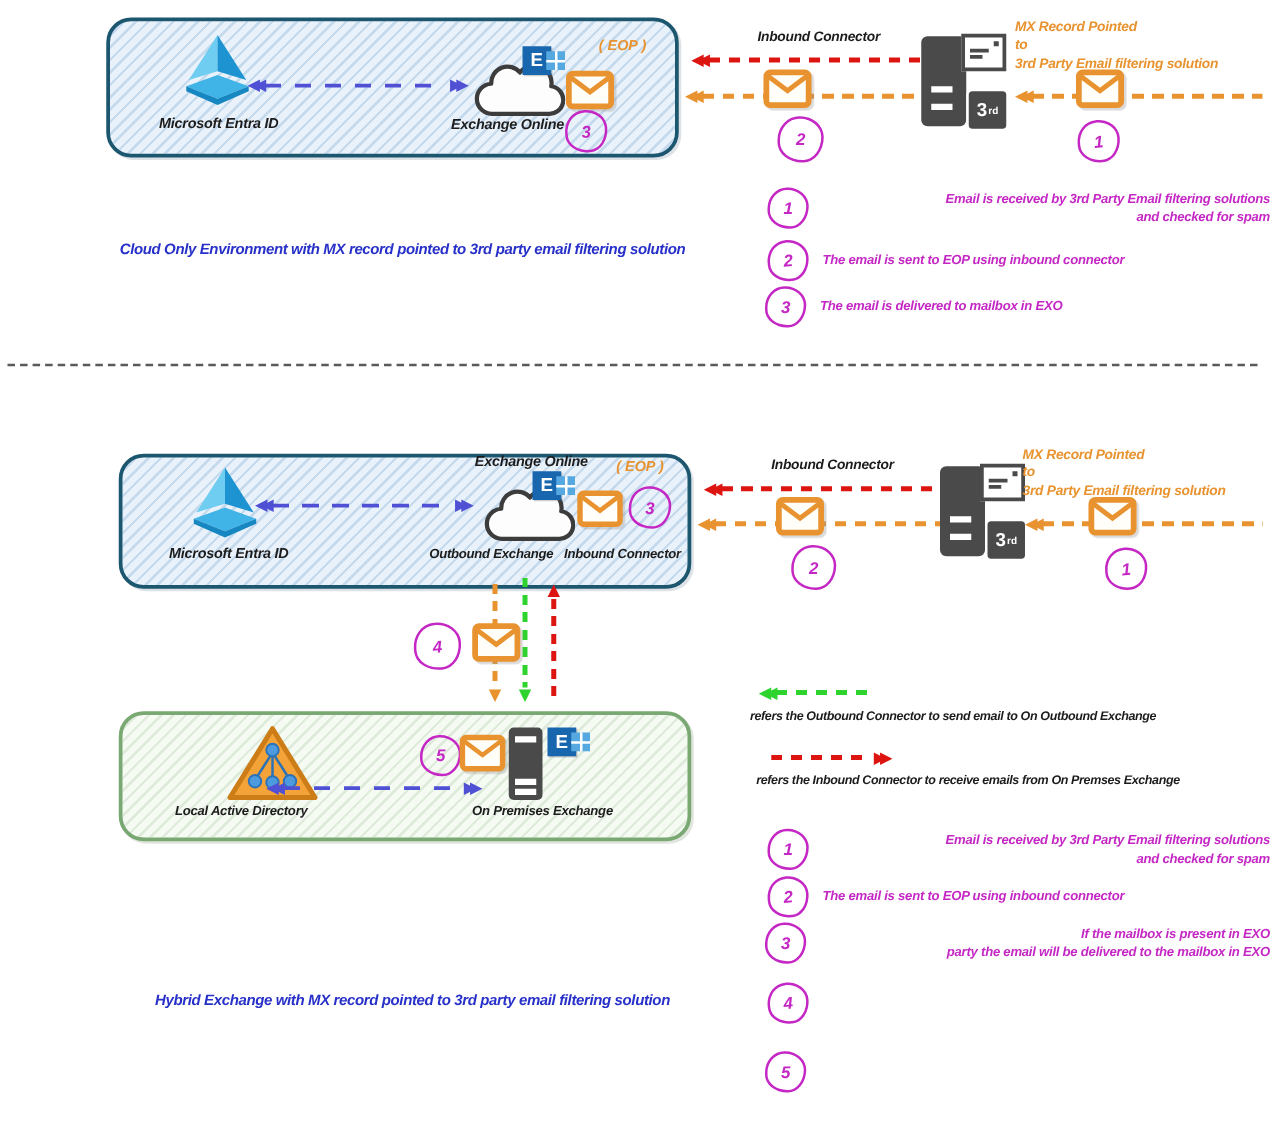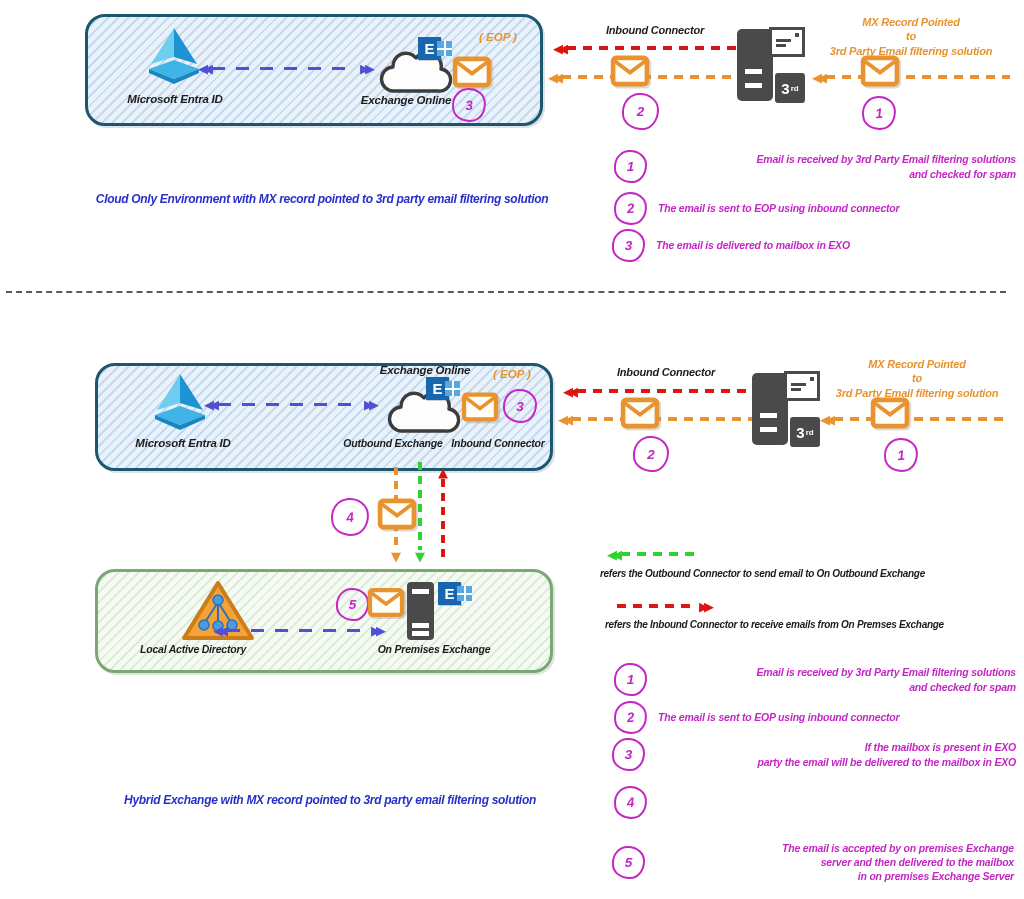--- a/index.html
+++ b/index.html
@@ -14,21 +14,21 @@
         box-shadow:2px 2px 0 rgba(120,140,160,.25);}
   .gbox{border:3px solid var(--box_green_border,#79a873);border-radius:20px;
         background:repeating-linear-gradient(135deg, rgba(150,185,140,.24) 0 2px, rgba(255,255,255,0) 2px 7px), #f5faf3;
         box-shadow:2px 2px 0 rgba(130,150,125,.25);}
 
   
   .lbl{font-weight:bold;font-style:italic;color:#1c1c1c;font-size:11.5px;text-align:center;letter-spacing:-0.2px;}
   .sm{font-size:10.5px;white-space:nowrap;}
   .eop{color:var(--orange,#e8932f);font-weight:bold;font-style:italic;font-size:11.5px;text-align:center;}
   .mx{color:var(--orange,#e8932f);font-weight:bold;font-style:italic;font-size:11px;line-height:1.3;
-      text-align:center;white-space:pre-line;letter-spacing:-0.2px;}
+      text-align:left;white-space:pre-line;letter-spacing:-0.2px;}
   .cap{color:var(--caption_blue,#2730c8);font-weight:bold;font-style:italic;font-size:12px;
        text-align:center;letter-spacing:-0.3px;}
   .black-leg{font-weight:bold;font-style:italic;color:#1c1c1c;font-size:10px;letter-spacing:-0.3px;white-space:nowrap;}
 
   
   .badge{border:2.6px solid var(--magenta,#c427c4);color:var(--magenta,#c427c4);
          font-weight:bold;font-style:italic;display:flex;align-items:center;justify-content:center;
          font-size:13.5px;border-radius:48% 52% 45% 55% / 52% 46% 56% 44%;background:rgba(255,255,255,.0);}
   .tilt{transform:rotate(-5deg);}
 
@@ -352,21 +352,18 @@
     <div class="abs legend-row" style="left:612px;top:738px;width:404px;">
       <div class="badge">3</div>
       <div class="ltext center">If the mailbox is present in EXO
 party the email will be delivered to the mailbox in EXO</div>
     </div>
     <div class="abs legend-row" style="left:614px;top:786px;width:402px;">
       <div class="badge tilt">4</div>
     </div>
     <div class="abs legend-row" style="left:612px;top:841px;width:402px;">
       <div class="badge">5</div>
-      <div class="ltext center">The email is accepted by on premises Exchange
-server and then delivered to the mailbox
-in on premises Exchange Server</div>
     </div>
 
     <div class="abs cap" style="left:72px;top:793px;width:516px;">Hybrid Exchange with MX record pointed to 3rd party email filtering solution</div>
   </div>
 
 </div>
 
 </body></html>

